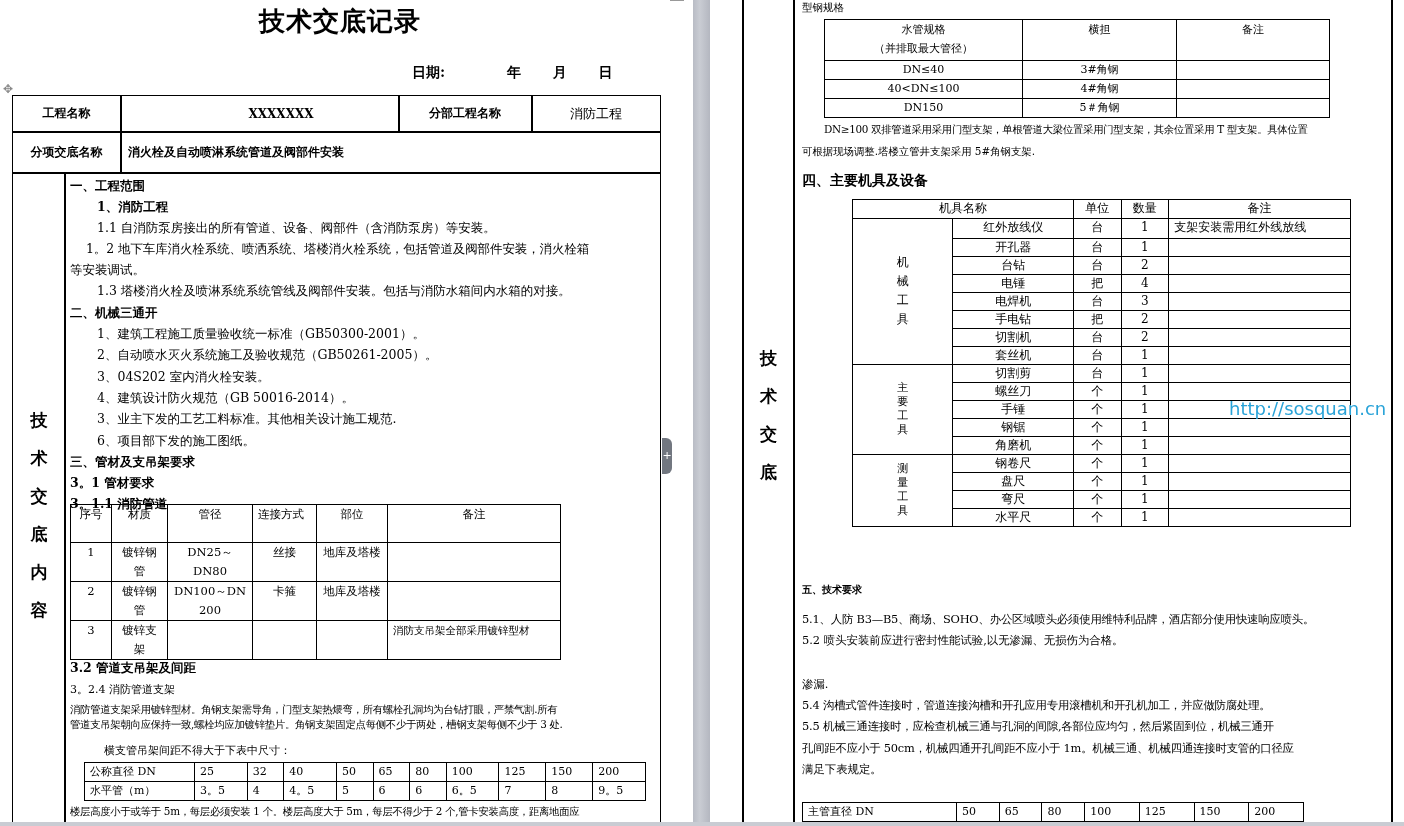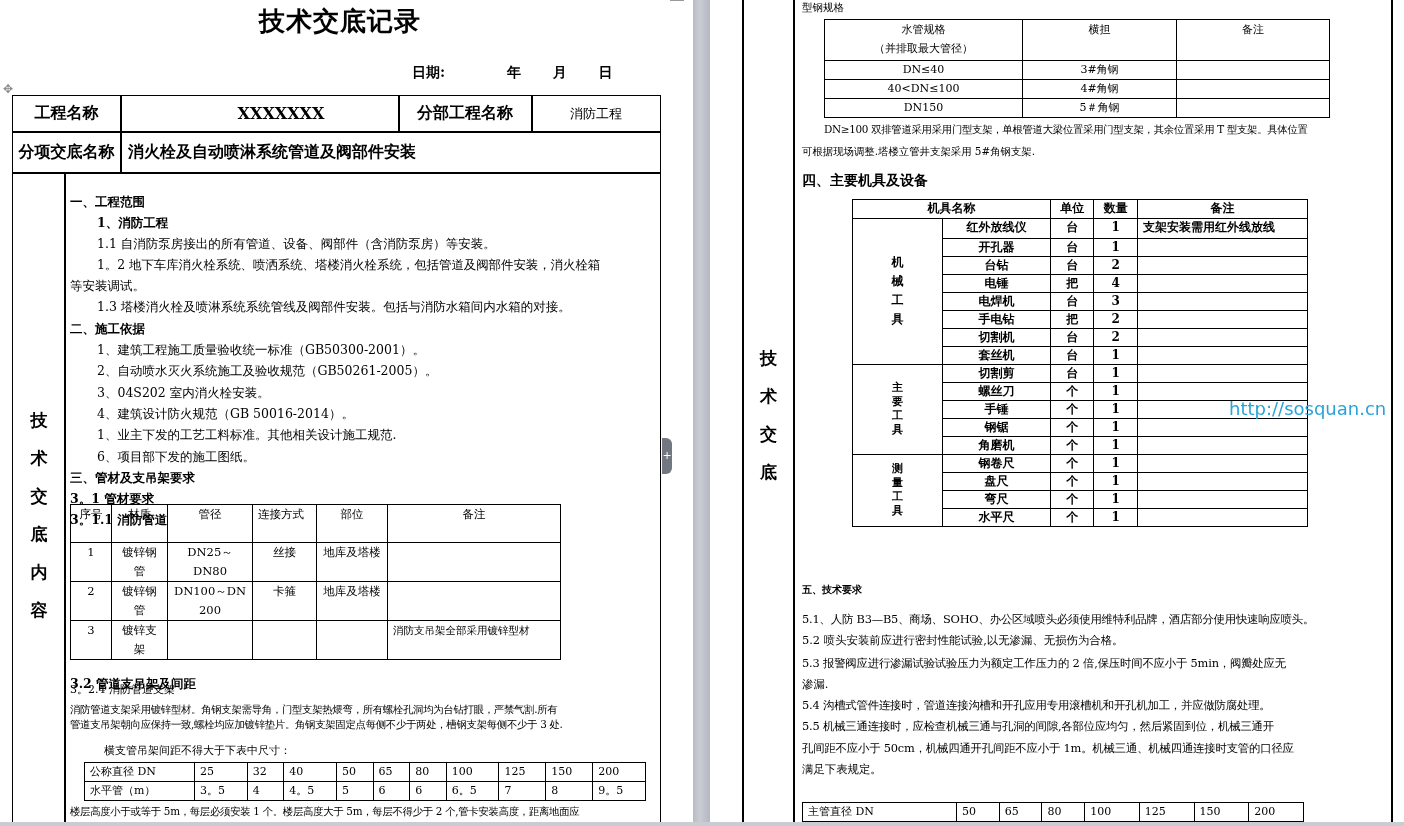--- a/index.html
+++ b/index.html
@@ -8,34 +8,34 @@
 
   .page { position: absolute; top: 0; height: 826px; background: #fff; overflow: hidden; }
   #page-left { left: 0; width: 693px; }
   #page-right { left: 710px; width: 694px; }
   .page-gap { position: absolute; left: 693px; top: 0; width: 17px; height: 826px;
               background: linear-gradient(to right, #b9bcc5, #c9ccd3 40%, #b4b7c0); }
   .bottom-shadow { position: absolute; left: 0; bottom: 0; width: 1404px; height: 4px; background: #c9ccd3; }
   .page-corner-l { position: absolute; left: 670px; top: 0; width: 14px; height: 1px; background: #999; }
 
   .abs { position: absolute; }
-  .txt { font-size: 12.5px; line-height: 21px; white-space: nowrap; margin-top: 16px; }
+  .txt { font-size: 12.5px; line-height: 21px; white-space: nowrap; }
   .bold { font-weight: bold; }
 
   
   .doc-title { position: absolute; left: 0; width: 680px; top: 4px; text-align: center; font-size: 26px; font-weight: bold; letter-spacing: 1px; }
   .date-row { position: absolute; top: 64px; left: 412px; font-size: 14px; font-weight: bold; white-space: nowrap; }
   .date-row span { display: inline-block; }
   .move-handle { position: absolute; left: 1px; top: 82px; width: 14px; height: 14px; color: #888; font-size: 12px; line-height: 14px; text-align: center; }
 
   .frame { position: absolute; border: 1.5px solid #000; }
   .vline { position: absolute; width: 1.5px; background: #000; }
   .hline { position: absolute; height: 1.5px; background: #000; }
 
-  .hdr-cell { position: absolute; display: flex; align-items: center; justify-content: center; font-size: 16px; font-weight: bold; }
+  .hdr-cell { position: absolute; display: flex; align-items: center; justify-content: center; font-size: 12px; font-weight: bold; }
   .hdr-cell.light { font-weight: normal; font-size: 13px; }
 
   .vert-label { position: absolute; display: flex; flex-direction: column; align-items: center; font-size: 17px; font-weight: bold; }
   .vert-label span { display: block; height: 38px; line-height: 38px; }
 
   table.grid { position: absolute; border-collapse: collapse; font-size: 11.5px; }
   table.grid td { border: 1.2px solid #000; padding: 0 5px; vertical-align: top; line-height: 19px; }
   table.grid td.c { text-align: center; }
 
   .collapse-btn { position: absolute; left: 662px; top: 438px; width: 10px; height: 36px; background: #727780;
@@ -86,29 +86,29 @@
     <span>术</span>
     <span>交</span>
     <span>底</span>
     <span>内</span>
     <span>容</span>
   </div>
 
   <div class="abs txt bold" style="left:70px; top:175px;">一、工程范围</div>
   <div class="abs txt bold" style="left:97px; top:196px;">1、消防工程</div>
   <div class="abs txt" style="left:97px; top:217px;">1.1 自消防泵房接出的所有管道、设备、阀部件（含消防泵房）等安装。</div>
-  <div class="abs txt" style="left:97px; top:238px; letter-spacing:-0.1px;">1。2 地下车库消火栓系统、喷洒系统、塔楼消火栓系统，包括管道及阀部件安装，消火栓箱</div>
+  <div class="abs txt" style="left:86px; top:238px; letter-spacing:-0.1px;">1。2 地下车库消火栓系统、喷洒系统、塔楼消火栓系统，包括管道及阀部件安装，消火栓箱</div>
   <div class="abs txt" style="left:70px; top:259px;">等安装调试。</div>
   <div class="abs txt" style="left:97px; top:280px;">1.3 塔楼消火栓及喷淋系统系统管线及阀部件安装。包括与消防水箱间内水箱的对接。</div>
-  <div class="abs txt bold" style="left:70px; top:302px;">二、施工依据</div>
+  <div class="abs txt bold" style="left:70px; top:302px;">二、机械三通开</div>
   <div class="abs txt" style="left:97px; top:323px;">1、建筑工程施工质量验收统一标准（GB50300-2001）。</div>
   <div class="abs txt" style="left:97px; top:344px;">2、自动喷水灭火系统施工及验收规范（GB50261-2005）。</div>
   <div class="abs txt" style="left:97px; top:366px;">3、04S202 室内消火栓安装。</div>
   <div class="abs txt" style="left:97px; top:387px;">4、建筑设计防火规范（GB 50016-2014）。</div>
-  <div class="abs txt" style="left:97px; top:408px;">1、业主下发的工艺工料标准。其他相关设计施工规范.</div>
+  <div class="abs txt" style="left:97px; top:408px;">3、业主下发的工艺工料标准。其他相关设计施工规范.</div>
   <div class="abs txt" style="left:97px; top:430px;">6、项目部下发的施工图纸。</div>
   <div class="abs txt bold" style="left:70px; top:451px;">三、管材及支吊架要求</div>
   <div class="abs txt bold" style="left:70px; top:472px;">3。1 管材要求</div>
   <div class="abs txt bold" style="left:70px; top:493px;">3。1.1 消防管道</div>
 
   <table class="grid" style="left:70px; top:504px; width:491px;">
     <tbody>
         <tr style="height:38px;">
       <td class="c" style="width:41px">序号</td>
       <td class="c" style="width:56px">材质</td>
@@ -229,21 +229,21 @@
       <td style="line-height:17px;"></td>
     </tr>
   </tbody>
     </table>
 
   <div class="abs" style="left:114px; top:120px; font-size:10.4px; line-height:18px; white-space:nowrap; letter-spacing:-0.3px;">DN≥100 双排管道采用采用门型支架，单根管道大梁位置采用门型支架，其余位置采用 T 型支架。具体位置</div>
   <div class="abs" style="left:92px; top:142px; font-size:10.4px; line-height:18px; white-space:nowrap;">可根据现场调整.塔楼立管井支架采用 5#角钢支架.</div>
 
   <div class="abs bold" style="left:92px; top:169px; font-size:14px; line-height:22px; white-space:nowrap;">四、主要机具及设备</div>
 
-  <table class="grid" style="left:142px; top:199px; width:456px; font-size:12px;font-weight:bold;">
+  <table class="grid" style="left:142px; top:199px; width:499px; font-size:12px;">
     <tbody>
         <tr style="height:19px;">
       <td class="c" colspan="2" style="line-height:17px;">机具名称</td>
       <td class="c" style="width:45px; line-height:17px;">单位</td>
       <td class="c" style="width:45px; line-height:17px;">数量</td>
       <td class="c" style="width:172px; line-height:17px;">备注</td>
     </tr>
 
     <tr style="height:19.5px;">
       <td class="c" rowspan="8" style="width:95px; vertical-align:middle; line-height:19px;">
@@ -366,21 +366,20 @@
           <td class="c" style="line-height:17px;">个</td>
           <td class="c" style="line-height:17px;">1</td>
           <td style="line-height:17px;"></td>
         </tr>
   </tbody>
     </table>
 
   <div class="abs bold" style="left:92px; top:579px; font-size:10px; line-height:22px; white-space:nowrap;">五、技术要求</div>
   <div class="abs" style="left:92px; top:610px; font-size:11.4px; line-height:18px; white-space:nowrap; letter-spacing:-0.2px;">5.1、人防 B3—B5、商场、SOHO、办公区域喷头必须使用维特利品牌，酒店部分使用快速响应喷头。</div>
   <div class="abs" style="left:92px; top:631px; font-size:11.4px; line-height:18px; white-space:nowrap;">5.2 喷头安装前应进行密封性能试验,以无渗漏、无损伤为合格。</div>
-  <div class="abs" style="left:92px; top:654px; font-size:11.4px; line-height:18px; white-space:nowrap; letter-spacing:-0.2px;">5.3 报警阀应进行渗漏试验试验压力为额定工作压力的 2 倍,保压时间不应小于 5min，阀瓣处应无</div>
   <div class="abs" style="left:92px; top:675px; font-size:11.4px; line-height:18px; white-space:nowrap;">渗漏.</div>
   <div class="abs" style="left:92px; top:696px; font-size:11.4px; line-height:18px; white-space:nowrap; letter-spacing:-0.2px;">5.4 沟槽式管件连接时，管道连接沟槽和开孔应用专用滚槽机和开孔机加工，并应做防腐处理。</div>
   <div class="abs" style="left:92px; top:717px; font-size:11.4px; line-height:18px; white-space:nowrap; letter-spacing:-0.2px;">5.5 机械三通连接时，应检查机械三通与孔洞的间隙,各部位应均匀，然后紧固到位，机械三通开</div>
   <div class="abs" style="left:92px; top:739px; font-size:11.4px; line-height:18px; white-space:nowrap; letter-spacing:-0.2px;">孔间距不应小于 50cm，机械四通开孔间距不应小于 1m。机械三通、机械四通连接时支管的口径应</div>
   <div class="abs" style="left:92px; top:760px; font-size:11.4px; line-height:18px; white-space:nowrap;">满足下表规定。</div>
 
   <table class="grid" style="left:92px; top:802px; width:502px; font-size:11px;">
     <tbody>
         <tr>
       <td style="width:154px; line-height:18px;">主管直径 DN</td>

